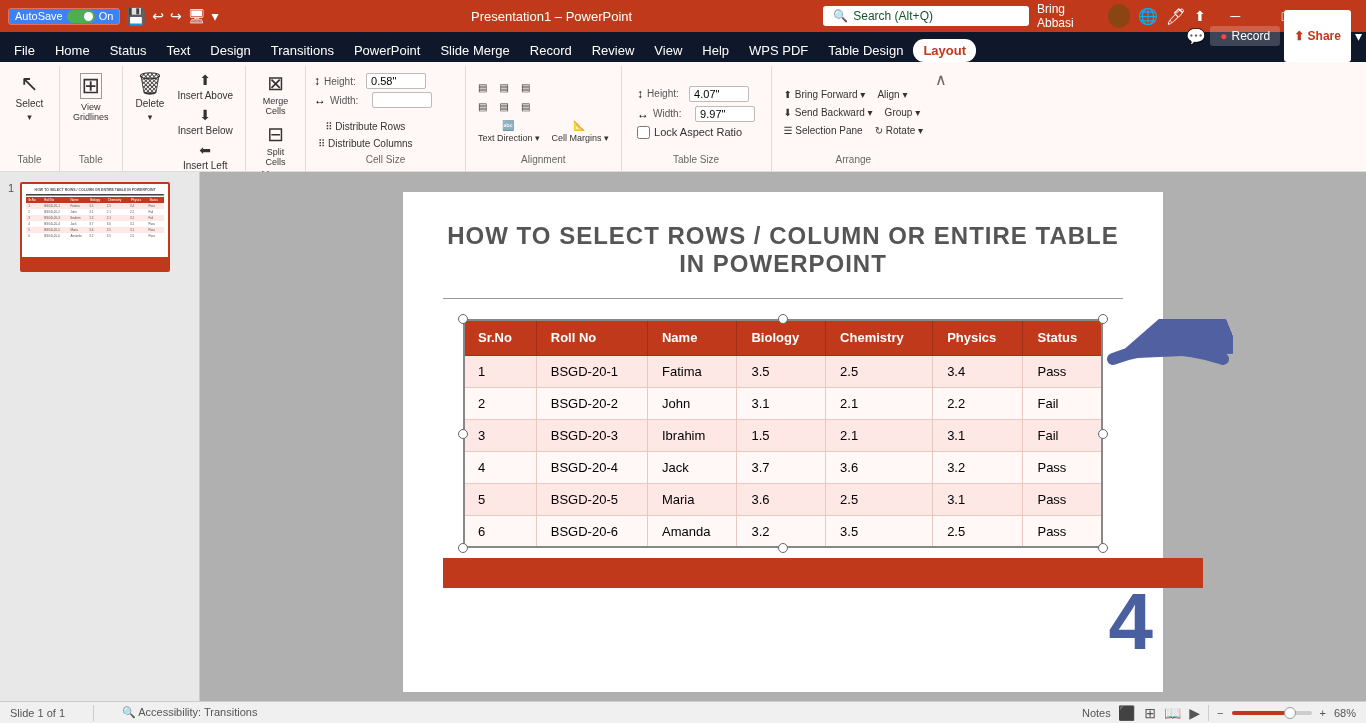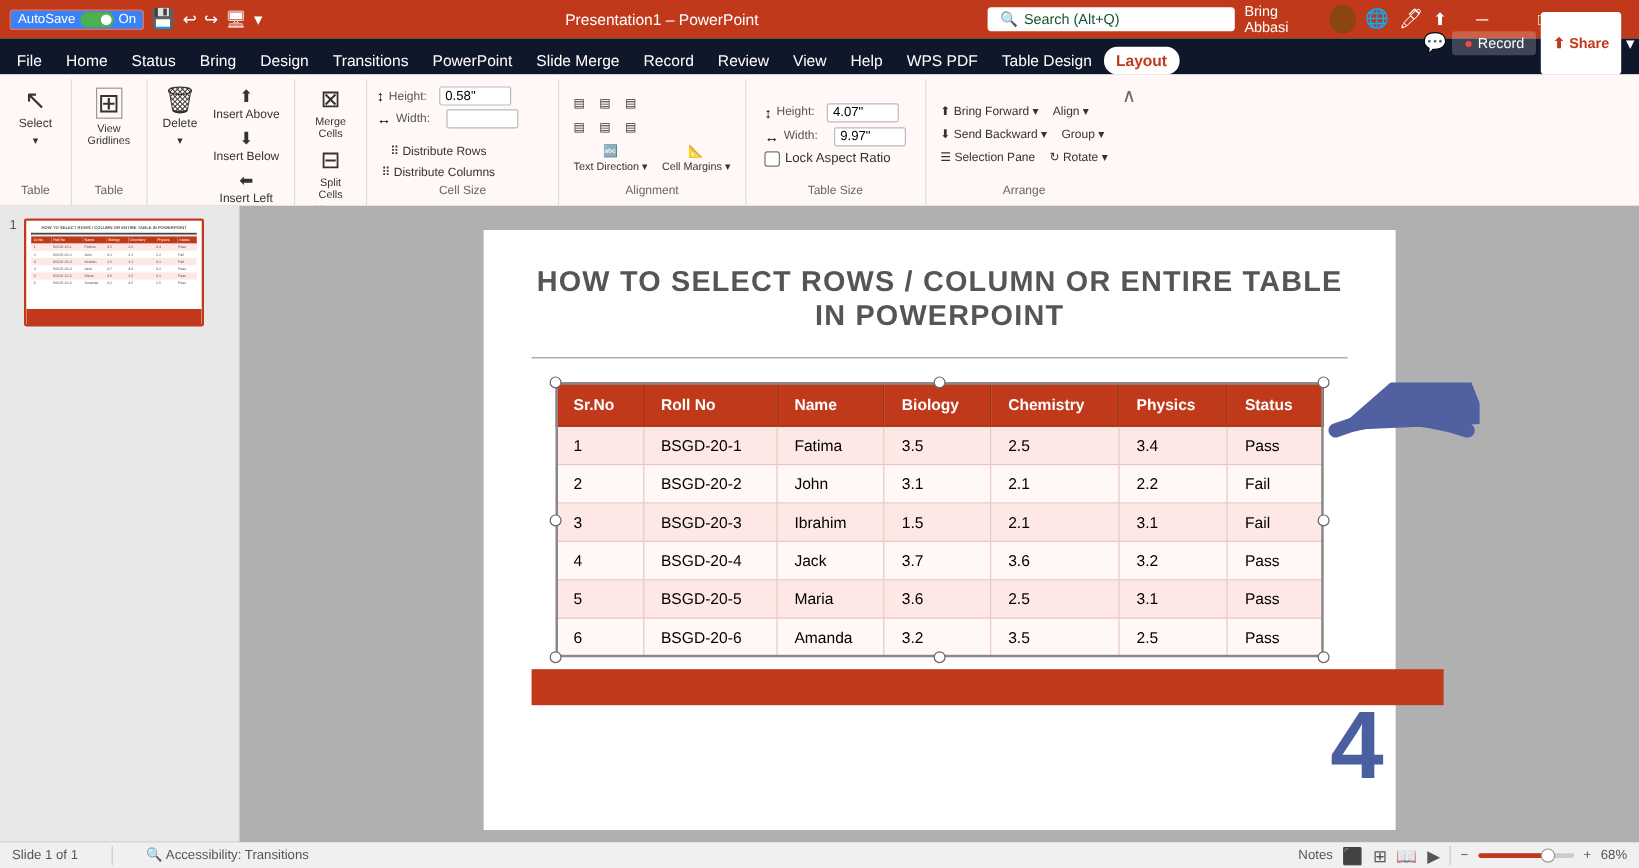--- a/index.html
+++ b/index.html
@@ -302,21 +302,21 @@
     <div class="win-btn">─</div>
     <div class="win-btn">□</div>
     <div class="win-btn close">✕</div>
   </div>
 </div>
 
 <div class="menu-bar">
   <div class="menu-item">File</div>
   <div class="menu-item">Home</div>
   <div class="menu-item">Status</div>
-  <div class="menu-item">Bring</div>
+  <div class="menu-item">Text</div>
   <div class="menu-item">Design</div>
   <div class="menu-item">Transitions</div>
   <div class="menu-item">PowerPoint</div>
   <div class="menu-item">Slide Merge</div>
   <div class="menu-item">Record</div>
   <div class="menu-item">Review</div>
   <div class="menu-item">View</div>
   <div class="menu-item">Help</div>
   <div class="menu-item">WPS PDF</div>
   <div class="menu-item">Table Design</div>

